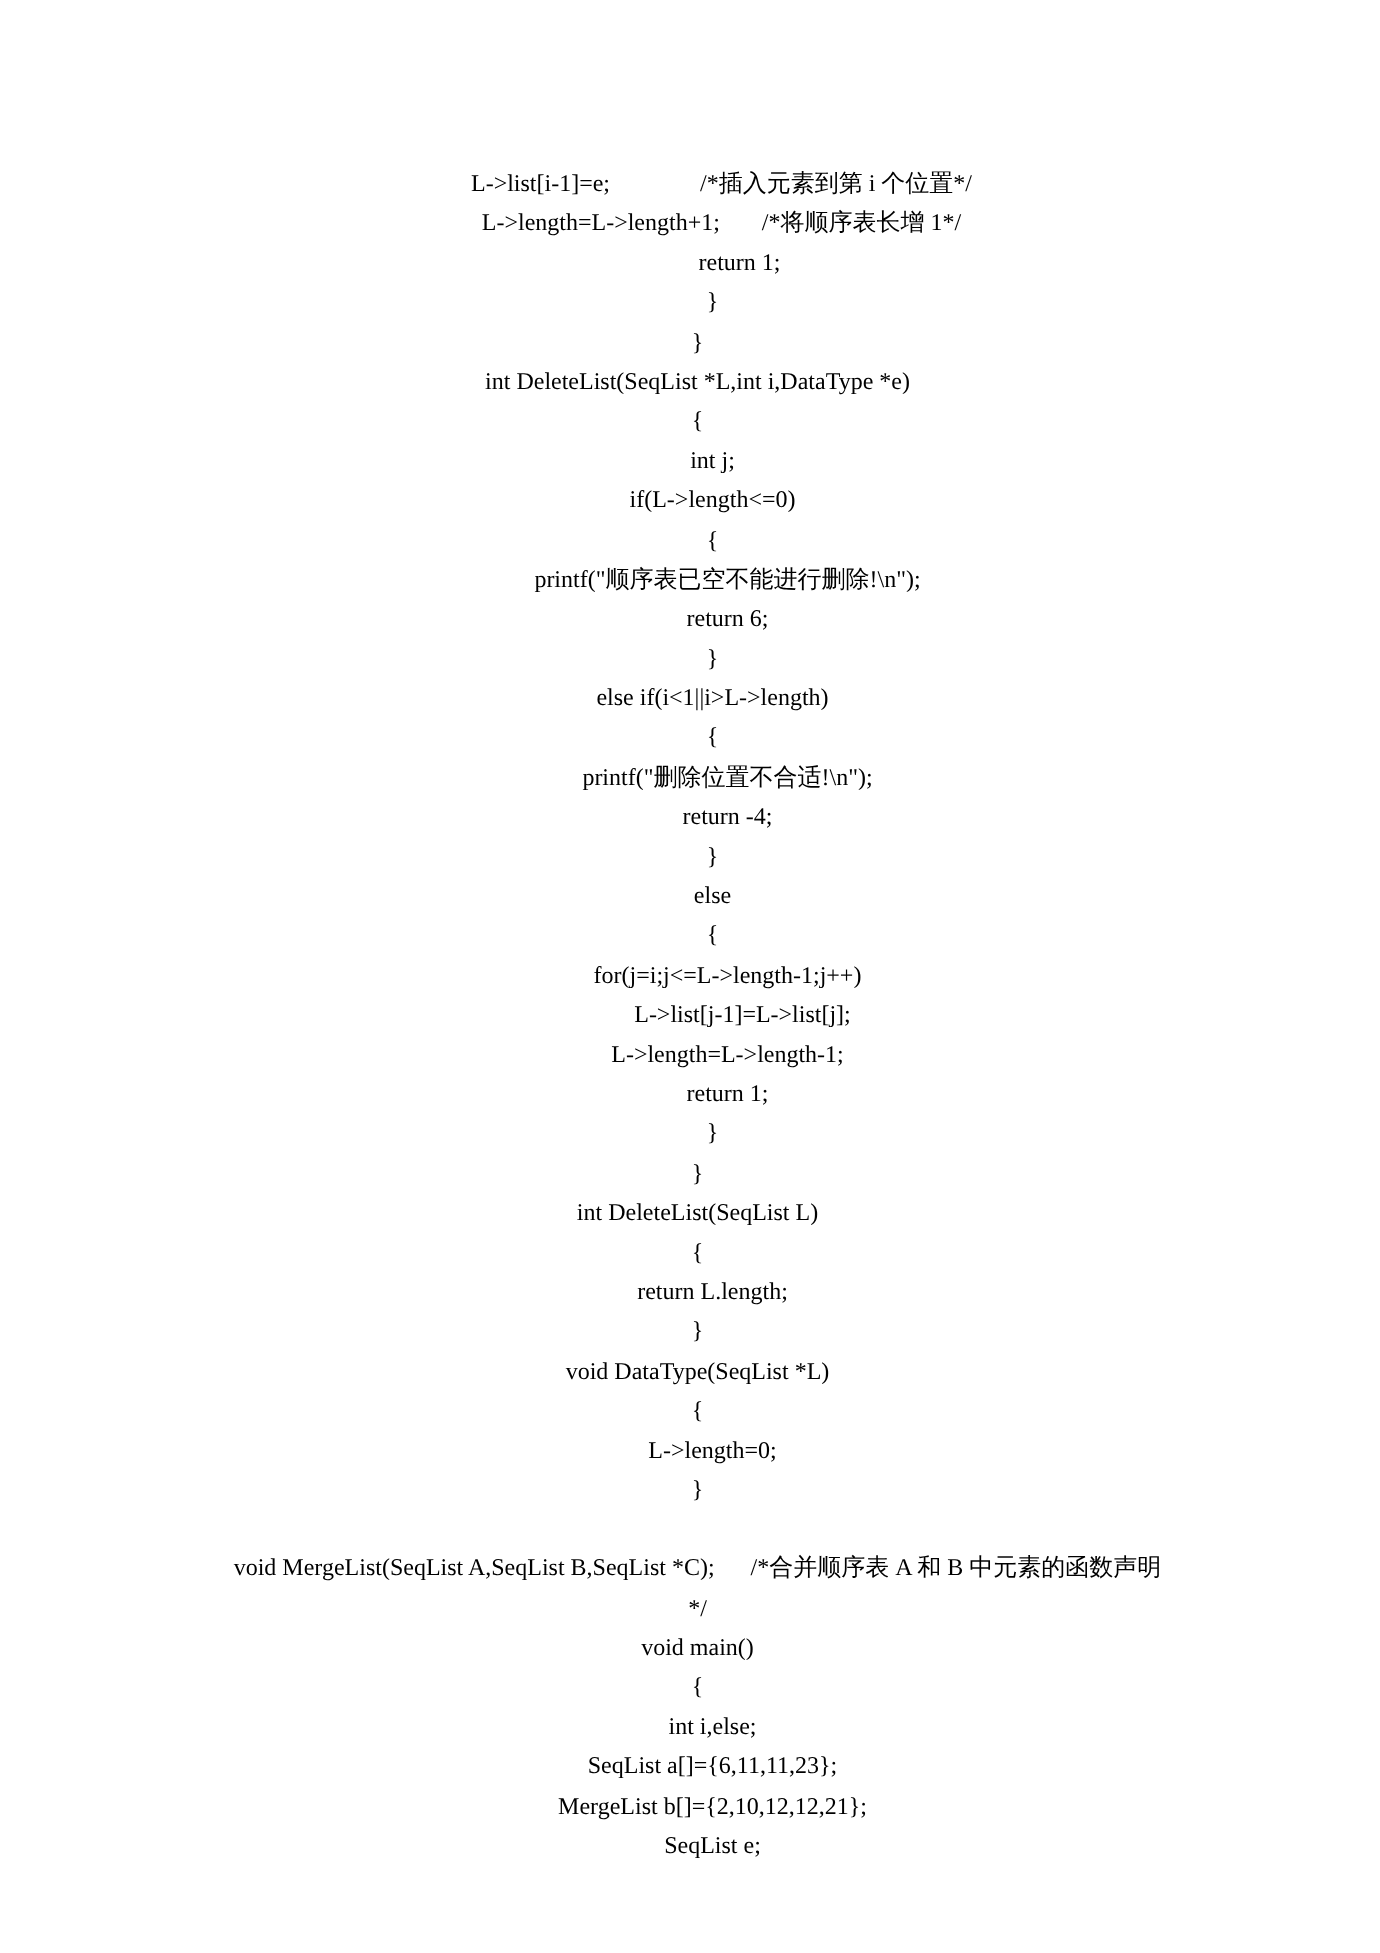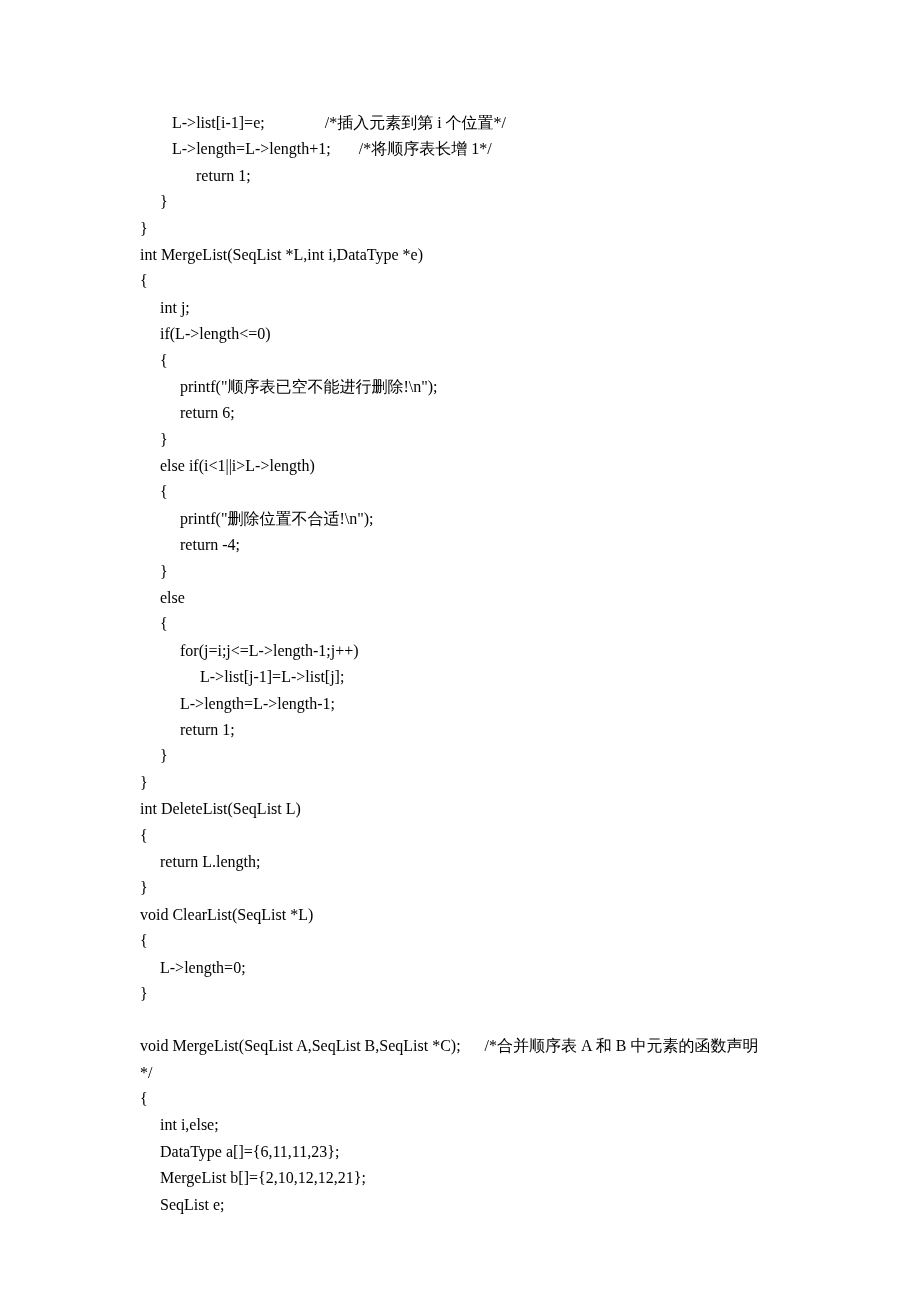--- a/index.html
+++ b/index.html
@@ -14,36 +14,37 @@
   .page {
     width: 920px;
     min-height: 1302px;
     box-sizing: border-box;
     padding: 110px 130px 110px 140px;
     background: #ffffff;
   }
   .code-line {
     white-space: pre;
     font-family: "Times New Roman", "SimSun", serif;
+    text-align: center;
   }
   .blank {
     height: 26px;
   }
 </style>
 </head>
 <body>
 
 <div class="page">
   <div>
     <div class="code-line">        L-&gt;list[i-1]=e;               /*插入元素到第 i 个位置*/</div>
     <div class="code-line">        L-&gt;length=L-&gt;length+1;       /*将顺序表长增 1*/</div>
     <div class="code-line">              return 1;</div>
     <div class="code-line">     }</div>
     <div class="code-line">}</div>
-    <div class="code-line">int MergeList(SeqList *L,int i,DataType *e)</div>
+    <div class="code-line">int DeleteList(SeqList *L,int i,DataType *e)</div>
     <div class="code-line">{</div>
     <div class="code-line">     int j;</div>
     <div class="code-line">     if(L-&gt;length&lt;=0)</div>
     <div class="code-line">     {</div>
     <div class="code-line">          printf("顺序表已空不能进行删除!\n");</div>
     <div class="code-line">          return 6;</div>
     <div class="code-line">     }</div>
     <div class="code-line">     else if(i&lt;1||i&gt;L-&gt;length)</div>
     <div class="code-line">     {</div>
     <div class="code-line">          printf("删除位置不合适!\n");</div>
@@ -54,26 +55,27 @@
     <div class="code-line">          for(j=i;j&lt;=L-&gt;length-1;j++)</div>
     <div class="code-line">               L-&gt;list[j-1]=L-&gt;list[j];</div>
     <div class="code-line">          L-&gt;length=L-&gt;length-1;</div>
     <div class="code-line">          return 1;</div>
     <div class="code-line">     }</div>
     <div class="code-line">}</div>
     <div class="code-line">int DeleteList(SeqList L)</div>
     <div class="code-line">{</div>
     <div class="code-line">     return L.length;</div>
     <div class="code-line">}</div>
-    <div class="code-line">void ClearList(SeqList *L)</div>
+    <div class="code-line">void DataType(SeqList *L)</div>
     <div class="code-line">{</div>
     <div class="code-line">     L-&gt;length=0;</div>
     <div class="code-line">}</div>
     <div class="blank"></div>
     <div class="code-line">void MergeList(SeqList A,SeqList B,SeqList *C);      /*合并顺序表 A 和 B 中元素的函数声明</div>
     <div class="code-line">*/</div>
+    <div class="code-line">void main()</div>
     <div class="code-line">{</div>
     <div class="code-line">     int i,else;</div>
-    <div class="code-line">     DataType a[]={6,11,11,23};</div>
+    <div class="code-line">     SeqList a[]={6,11,11,23};</div>
     <div class="code-line">     MergeList b[]={2,10,12,12,21};</div>
     <div class="code-line">     SeqList e;</div>
   </div>
 </div>
 
 </body></html>

